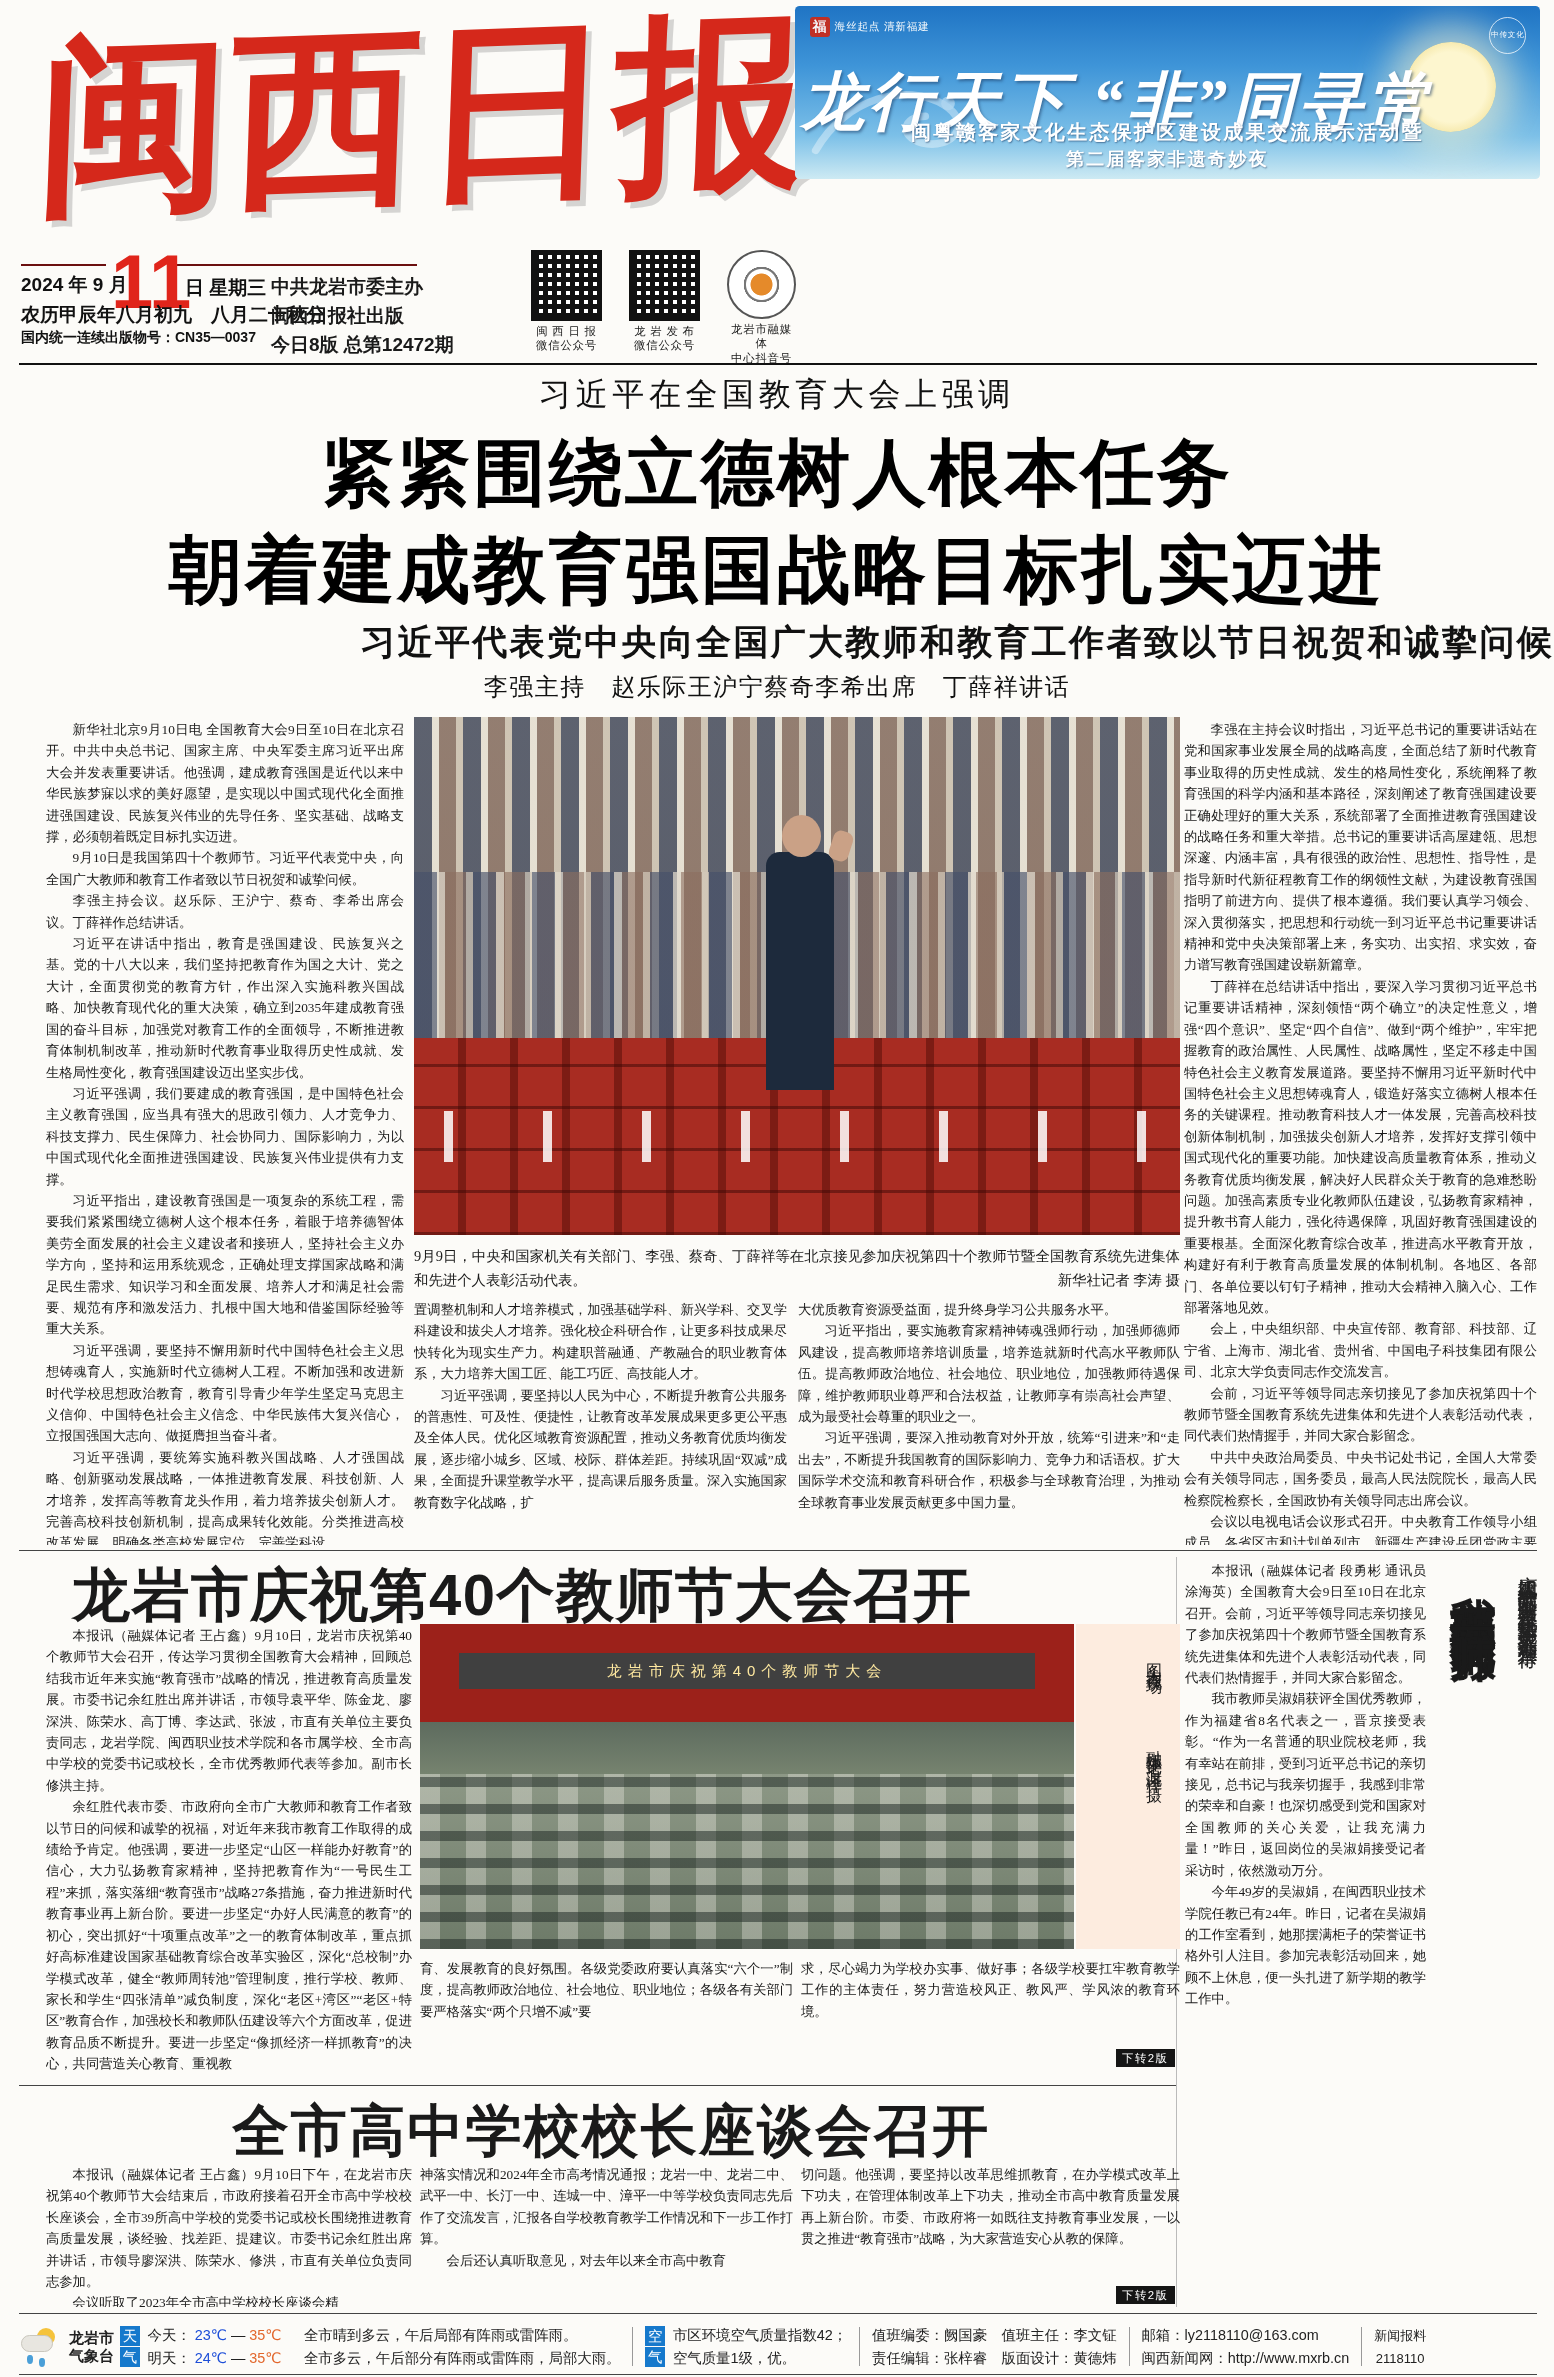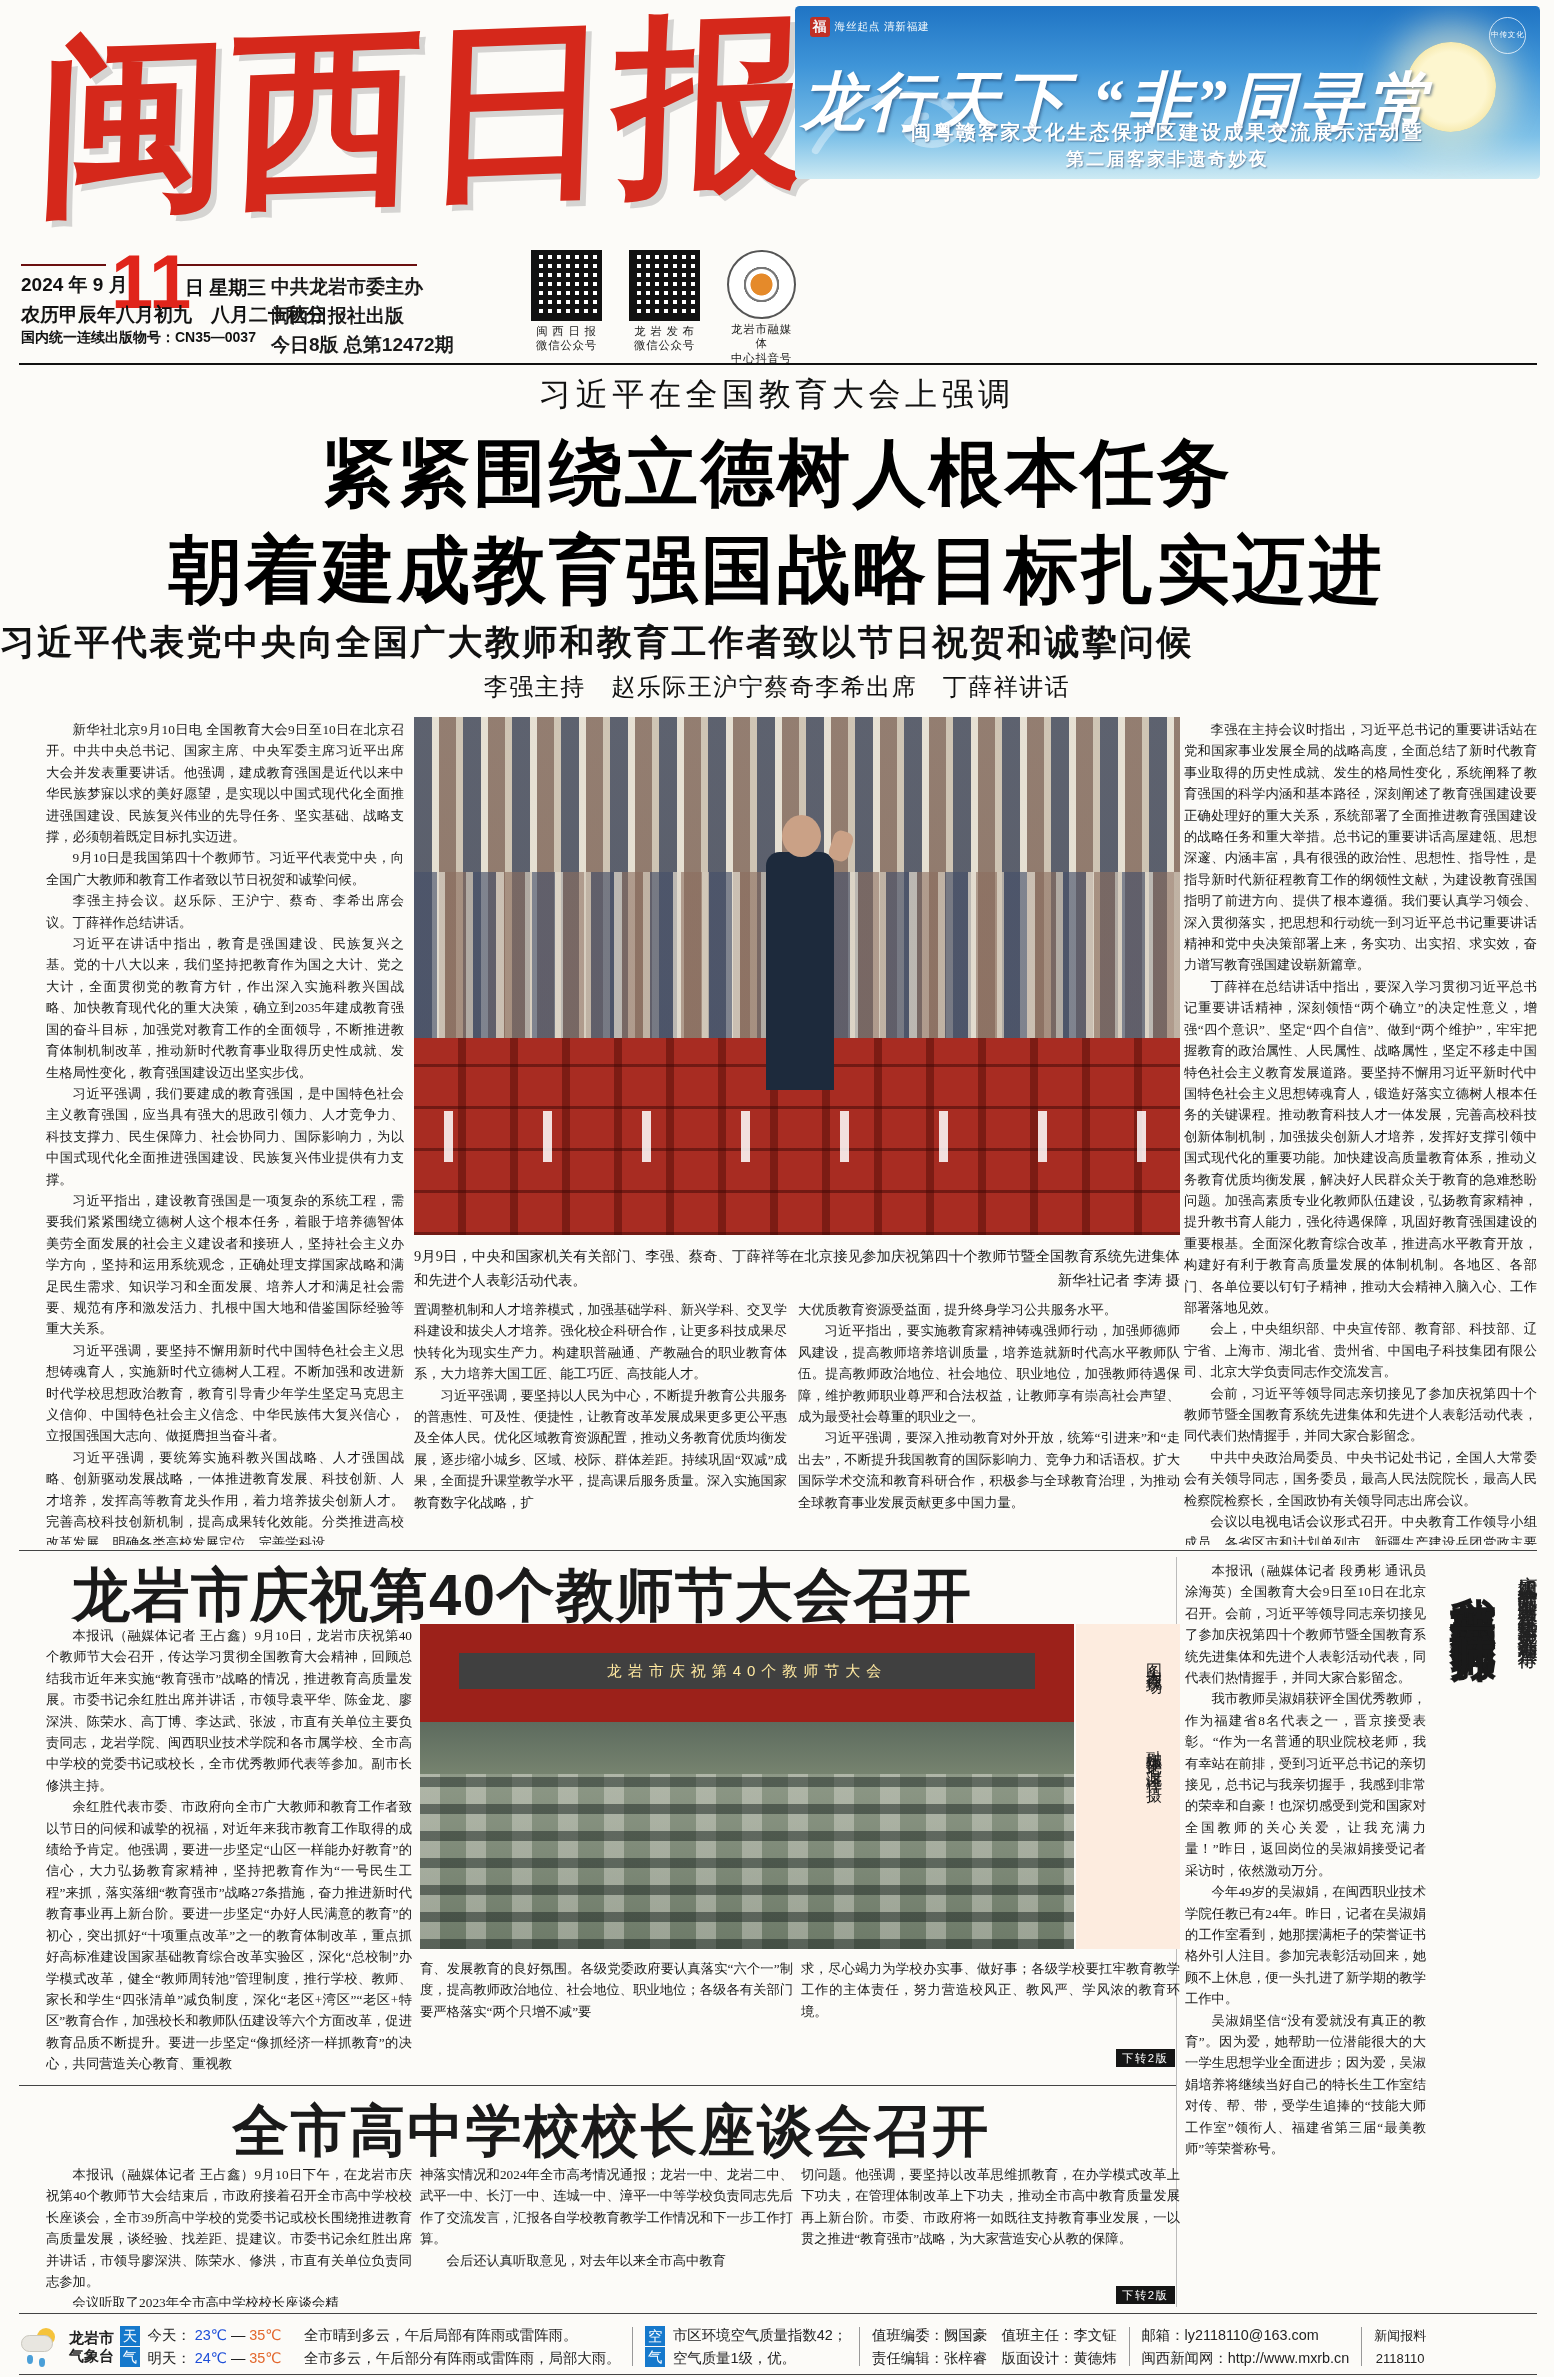--- a/index.html
+++ b/index.html
@@ -55,21 +55,21 @@
   
   .hrule{background:#111;height:2.3px;}
   .thinrule{background:#444;height:0.8px;}
   .vrule{background:#bbb;width:0.8px;}
   
   .lead-kicker{left:0;top:373px;width:1554px;text-align:center;font-size:32px;letter-spacing:4.6px;
     font-family:"Liberation Sans","DejaVu Sans",sans-serif;font-weight:500;color:#111;}
   .lead-title{left:0;width:1554px;text-align:center;font-size:73px;font-weight:900;letter-spacing:3px;
     font-family:"Liberation Sans","DejaVu Sans",sans-serif;color:#000;white-space:nowrap;}
   .lt1{top:425px;} .lt2{top:522px;}
-  .lead-subtitle{left:0;top:619px;width:1554px;text-align:left;font-size:35px;font-weight:700;letter-spacing:2.3px;color:#111;}
+  .lead-subtitle{left:0;top:619px;width:1554px;text-align:right;font-size:35px;font-weight:700;letter-spacing:2.3px;color:#111;}
   .lead-byline{left:0;top:671px;width:1554px;text-align:center;font-size:24px;letter-spacing:1.5px;color:#111;}
   
   .textcol{font-size:13.3px;line-height:21.4px;overflow:hidden;text-align:justify;}
   .textcol p{margin:0;text-indent:2em;}
   .cont p:first-child{text-indent:0;}
   
   .leadphoto{left:414px;top:717px;width:766px;height:518px;overflow:hidden;background:#cfc3ae;}
   .crowd{position:absolute;left:0;top:0;right:0;height:64%;
     background:
      repeating-linear-gradient(90deg,rgba(52,62,86,.75) 0 18px,rgba(233,228,216,.85) 18px 25px,rgba(118,92,82,.7) 25px 42px,rgba(206,196,180,.9) 42px 49px),
@@ -292,21 +292,20 @@
     </div>
   <div class="abs textcol cont" style="left:801px;top:2164px;width:379px;height:143px;">
       <p>切问题。他强调，要坚持以改革思维抓教育，在办学模式改革上下功夫，在管理体制改革上下功夫，推动全市高中教育质量发展再上新台阶。市委、市政府将一如既往支持教育事业发展，一以贯之推进“教育强市”战略，为大家营造安心从教的保障。</p>
     </div>
   <span class="jump-tag" style="position:absolute;left:1116px;top:2286px;right:auto;bottom:auto;">下转2版</span>
 
   <div class="abs textcol sb-body">
       <p>本报讯（融媒体记者 段勇彬 通讯员 涂海英）全国教育大会9日至10日在北京召开。会前，习近平等领导同志亲切接见了参加庆祝第四十个教师节暨全国教育系统先进集体和先进个人表彰活动代表，同代表们热情握手，并同大家合影留念。</p>
       <p>我市教师吴淑娟获评全国优秀教师，作为福建省8名代表之一，晋京接受表彰。“作为一名普通的职业院校老师，我有幸站在前排，受到习近平总书记的亲切接见，总书记与我亲切握手，我感到非常的荣幸和自豪！也深切感受到党和国家对全国教师的关心关爱，让我充满力量！”昨日，返回岗位的吴淑娟接受记者采访时，依然激动万分。</p>
       <p>今年49岁的吴淑娟，在闽西职业技术学院任教已有24年。昨日，记者在吴淑娟的工作室看到，她那摆满柜子的荣誉证书格外引人注目。参加完表彰活动回来，她顾不上休息，便一头扎进了新学期的教学工作中。</p>
-      <p>吴淑娟坚信“没有爱就没有真正的教育”。因为爱，她帮助一位潜能很大的大一学生思想学业全面进步；因为爱，吴淑娟培养将继续当好自己的特长生工作室结对传、帮、带，受学生追捧的“技能大师工作室”领衔人、福建省第三届“最美教师”等荣誉称号。</p>
     </div>
   <div class="abs sb-title">我市教师吴淑娟获评全国优秀教师</div>
   <div class="abs sb-kicker">庆祝第四十个教师节暨全国教育系统先进集体和先进个人表彰活动在京举行</div>
 
   <div class="abs thinrule" style="left:19px;top:2313px;width:1518px;"></div>
   <div class="abs footer">
     <div class="wicon">
       <div class="wsun"></div>
       <div class="wcloud"></div>
       <div class="wdrop wd1"></div>

